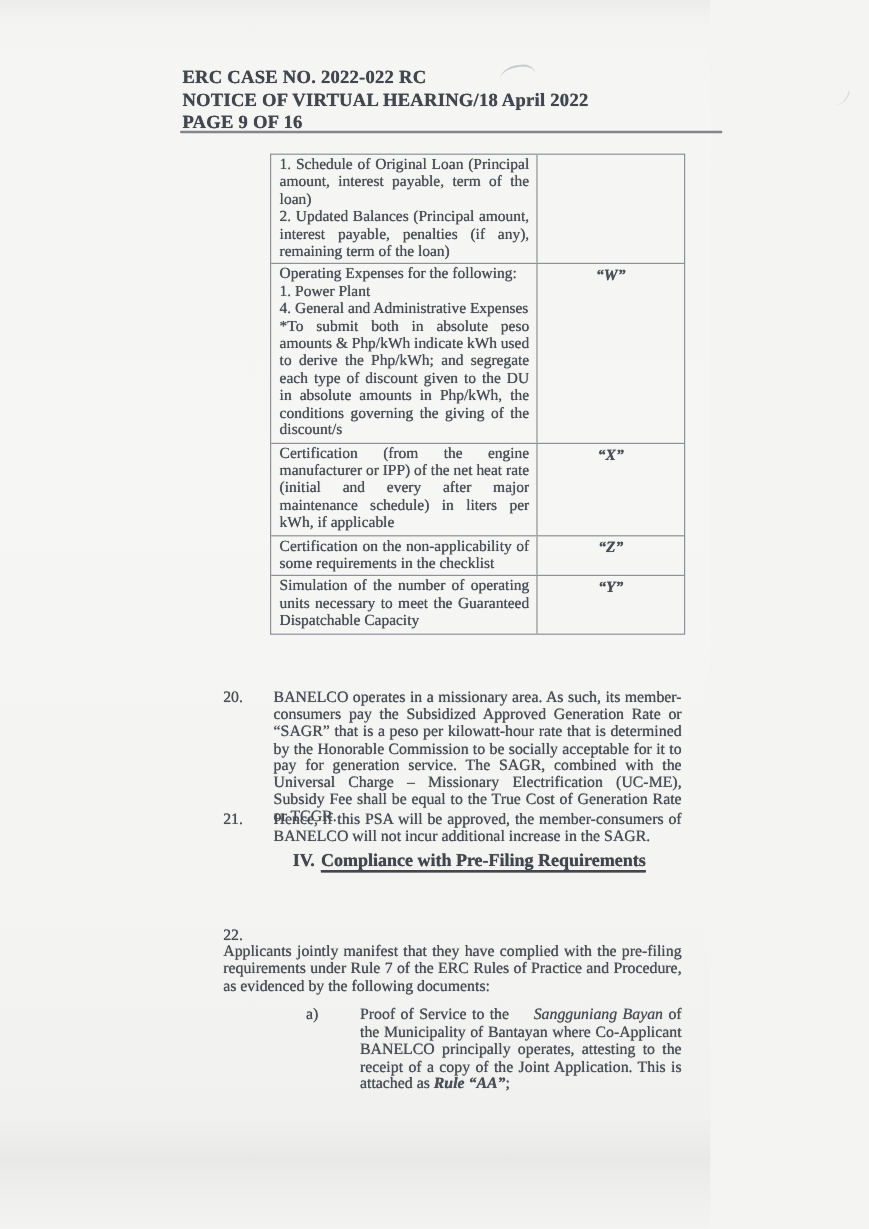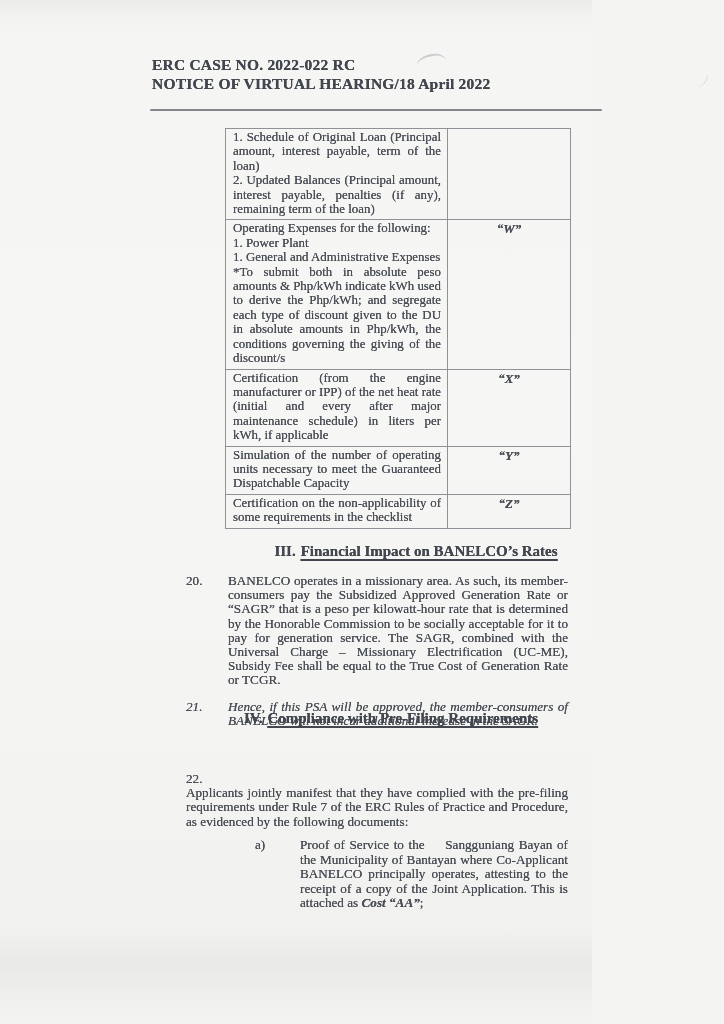--- a/index.html
+++ b/index.html
@@ -71,87 +71,85 @@
   }
 
   
   .para{
     position:absolute;left:186px;width:382px;display:flex;
     font-size:13.2px;line-height:14.2px;justify-content:center;
   }
   .pnum{width:42px;flex:none;}
   .ptext{flex:1;text-align:justify;}
   #para-20{top:574px;}
-  #para-21{top:700px;font-style:italic;}
+  #para-21{top:676px;}
   #para-22{top:772px;flex-direction:column;}
 
   
   #item-a{
     position:absolute;left:255px;top:838px;width:313px;display:flex;
     font-size:13.2px;line-height:14.6px;
   }
   .anum{width:45px;flex:none;}
   .atext{flex:1;text-align:justify;}
-  .it{margin-left:16px;}
+  .it{font-style:italic;margin-left:16px;}
   .bit{font-style:italic;font-weight:bold;}
 </style>
 </head>
 <body>
 
 <div id="paper">
 
   <div class="artifact" id="squiggle"></div>
   <div class="artifact" id="edge-tick"></div>
 
   <div id="doc-header" class="txt">
     <div>ERC CASE NO. 2022-022 RC</div>
     <div>NOTICE OF VIRTUAL HEARING/18 April 2022</div>
+    <div>PAGE 9 OF 16</div>
   </div>
   <div id="header-rule"></div>
 
   <div id="checklist-table" class="txt">
     <div class="trow">
       <div class="cell-req">
         <div class="chunk">1.  Schedule of Original Loan (Principal amount, interest payable, term of the loan)</div>
         <div class="chunk">2.  Updated Balances (Principal amount, interest payable, penalties (if any), remaining term of the loan)</div>
       </div>
       <div class="cell-annex"></div>
     </div>
     <div class="trow">
       <div class="cell-req">
         <div class="chunk">Operating Expenses for the following:</div>
         <div class="chunk">1. Power Plant</div>
-        <div class="chunk">1.  General and Administrative Expenses</div>
+        <div class="chunk">4.  General and Administrative Expenses</div>
         <div class="chunk">*To submit both in absolute peso amounts &amp; Php/kWh indicate kWh used to derive the Php/kWh; and segregate each type of discount given to the DU in absolute amounts in Php/kWh, the conditions governing the giving of the discount/s</div>
       </div>
       <div class="cell-annex">“W”</div>
     </div>
     <div class="trow">
       <div class="cell-req">
         <div class="chunk">Certification (from the engine manufacturer or IPP) of the net heat rate (initial and every after major maintenance schedule) in liters per kWh, if applicable</div>
       </div>
       <div class="cell-annex">“X”</div>
     </div>
     <div class="trow">
       <div class="cell-req">
+        <div class="chunk">Certification on the non-applicability of some requirements in the checklist</div>
+      </div>
+      <div class="cell-annex">“Z”</div>
+    </div>
+    <div class="trow">
+      <div class="cell-req">
         <div class="chunk">Simulation of the number of operating units necessary to meet the Guaranteed Dispatchable Capacity</div>
       </div>
       <div class="cell-annex">“Y”</div>
     </div>
-    <div class="trow">
-      <div class="cell-req">
-        <div class="chunk">Certification on the non-applicability of some requirements in the checklist</div>
-      </div>
-      <div class="cell-annex">“Z”</div>
-    </div>
   </div>
 
-  <div id="sec-3" class="sec-heading txt">
-    <span>III.</span><span class="sec-title">Financial Impact on BANELCO’s Rates</span>
-  </div>
 
   <div class="para txt" id="para-20">
     <span class="pnum">20.</span>
     <span class="ptext">BANELCO operates in a missionary area. As such, its member-consumers pay the Subsidized Approved Generation Rate or “SAGR” that is a peso per kilowatt-hour rate that is determined by the Honorable Commission to be socially acceptable for it to pay for generation service. The SAGR, combined with the Universal Charge – Missionary Electrification (UC-ME), Subsidy Fee shall be equal to the True Cost of Generation Rate or TCGR.</span>
   </div>
 
   <div class="para txt" id="para-21">
     <span class="pnum">21.</span>
     <span class="ptext">Hence, if this PSA will be approved, the member-consumers of BANELCO will not incur additional increase in the SAGR.</span>
   </div>
@@ -160,16 +158,16 @@
     <span>IV.</span><span class="sec-title">Compliance with Pre-Filing Requirements</span>
   </div>
 
   <div class="para txt" id="para-22">
     <span class="pnum">22.</span>
     <span class="ptext">Applicants jointly manifest that they have complied with the pre-filing requirements under Rule 7 of the ERC Rules of Practice and Procedure, as evidenced by the following documents:</span>
   </div>
 
   <div id="item-a" class="txt">
     <span class="anum">a)</span>
-    <span class="atext"><span>Proof of Service to the </span><span class="it">Sangguniang Bayan</span><span> of the Municipality of Bantayan where Co-Applicant BANELCO principally operates, attesting to the receipt of a copy of the Joint Application. This is attached as </span><span class="bit">Cost “AA”</span><span>;</span></span>
+    <span class="atext"><span>Proof of Service to the </span><span class="it">Sangguniang Bayan</span><span> of the Municipality of Bantayan where Co-Applicant BANELCO principally operates, attesting to the receipt of a copy of the Joint Application. This is attached as </span><span class="bit">Rule “AA”</span><span>;</span></span>
   </div>
 
 </div>
 
 </body></html>

